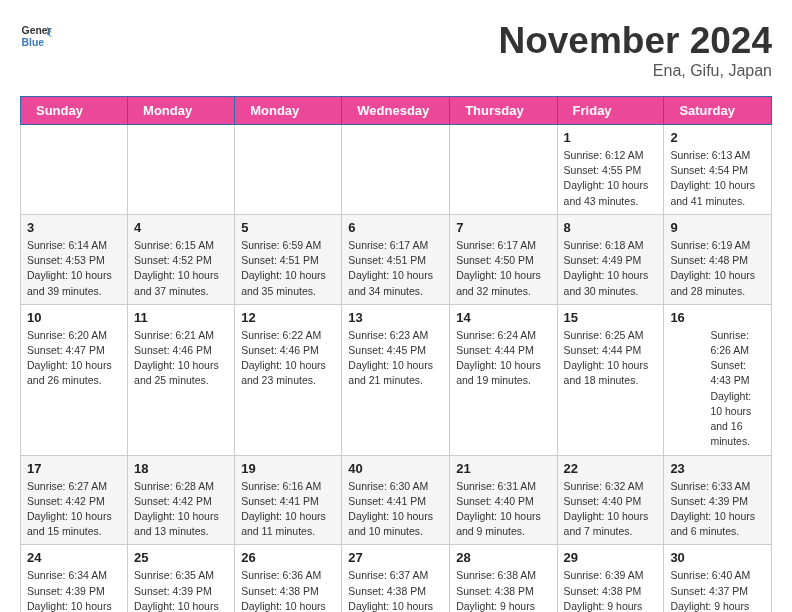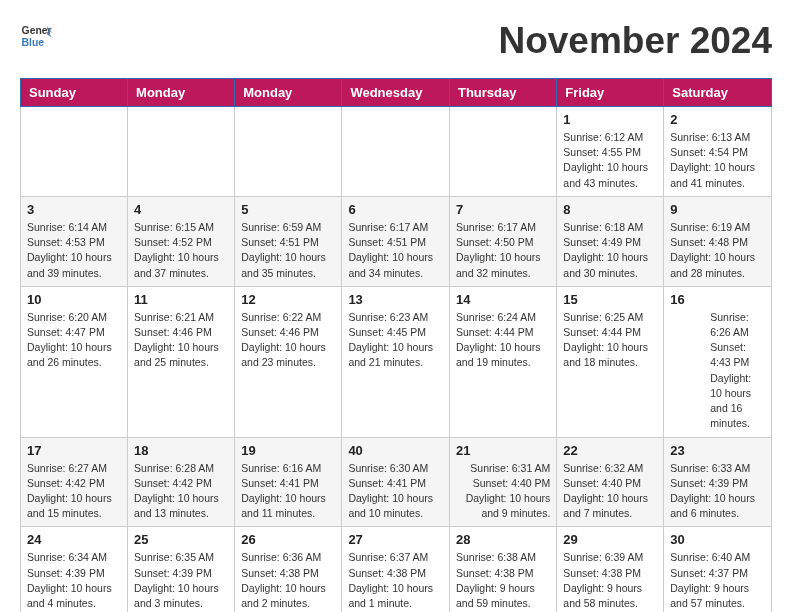--- a/index.html
+++ b/index.html
@@ -36,25 +36,25 @@
     .location {
       font-size: 16px;
       color: #555;
     }
     .calendar {
       width: 100%;
       border-collapse: collapse;
       border: 1px solid #ccc;
     }
     .calendar th {
-      background-color: #be185d;
+      background-color: #ec4899;
       color: #fff;
       font-size: 13px;
       font-weight: bold;
-      padding: 6px 8px;
+      padding: 6px 15px;
       text-align: left;
       border: 1px solid #2e6aaf;
     }
     .calendar td {
       border: 1px solid #ccc;
       vertical-align: top;
       padding: 5px 6px;
       font-size: 11px;
       color: #333;
       width: 108px;
@@ -86,20 +86,21 @@
   <div class="logo">
     <svg class="logo-icon" viewBox="0 0 40 40">
       <text x="2" y="18" font-size="13" font-weight="bold" fill="#333" font-family="Arial">General</text>
       <text x="2" y="32" font-size="13" font-weight="bold" fill="#3a7abf" font-family="Arial">Blue</text>
       <polygon points="34,8 40,16 34,12" fill="#3a7abf"></polygon>
       <polygon points="34,14 40,22 34,18" fill="#3a7abf"></polygon>
     </svg>
   </div>
   <div class="title-section">
     <div class="month-title">November 2024</div>
+    <div class="location">Ena, Gifu, Japan</div>
   </div>
 </div>
 
 <table class="calendar">
   <thead>
     <tr>
     <th>Sunday</th>
         <th>Monday</th>
         <th>Monday</th>
         <th>Wednesday</th>
@@ -256,21 +257,21 @@
         </td>
         <td>
           <div class="day-number">40</div>
           <div class="day-info" style="white-space: pre-line;">Sunrise: 6:30 AM
 Sunset: 4:41 PM
 Daylight: 10 hours
 and 10 minutes.</div>
         </td>
         <td>
           <div class="day-number">21</div>
-          <div class="day-info" style="white-space: pre-line; text-align: right;">Sunrise: 6:31 AM
+          <div class="day-info" style="white-space: pre-line;">Sunrise: 6:31 AM
 Sunset: 4:40 PM
 Daylight: 10 hours
 and 9 minutes.</div>
         </td>
         <td>
           <div class="day-number">22</div>
           <div class="day-info" style="white-space: pre-line;">Sunrise: 6:32 AM
 Sunset: 4:40 PM
 Daylight: 10 hours
 and 7 minutes.</div>

